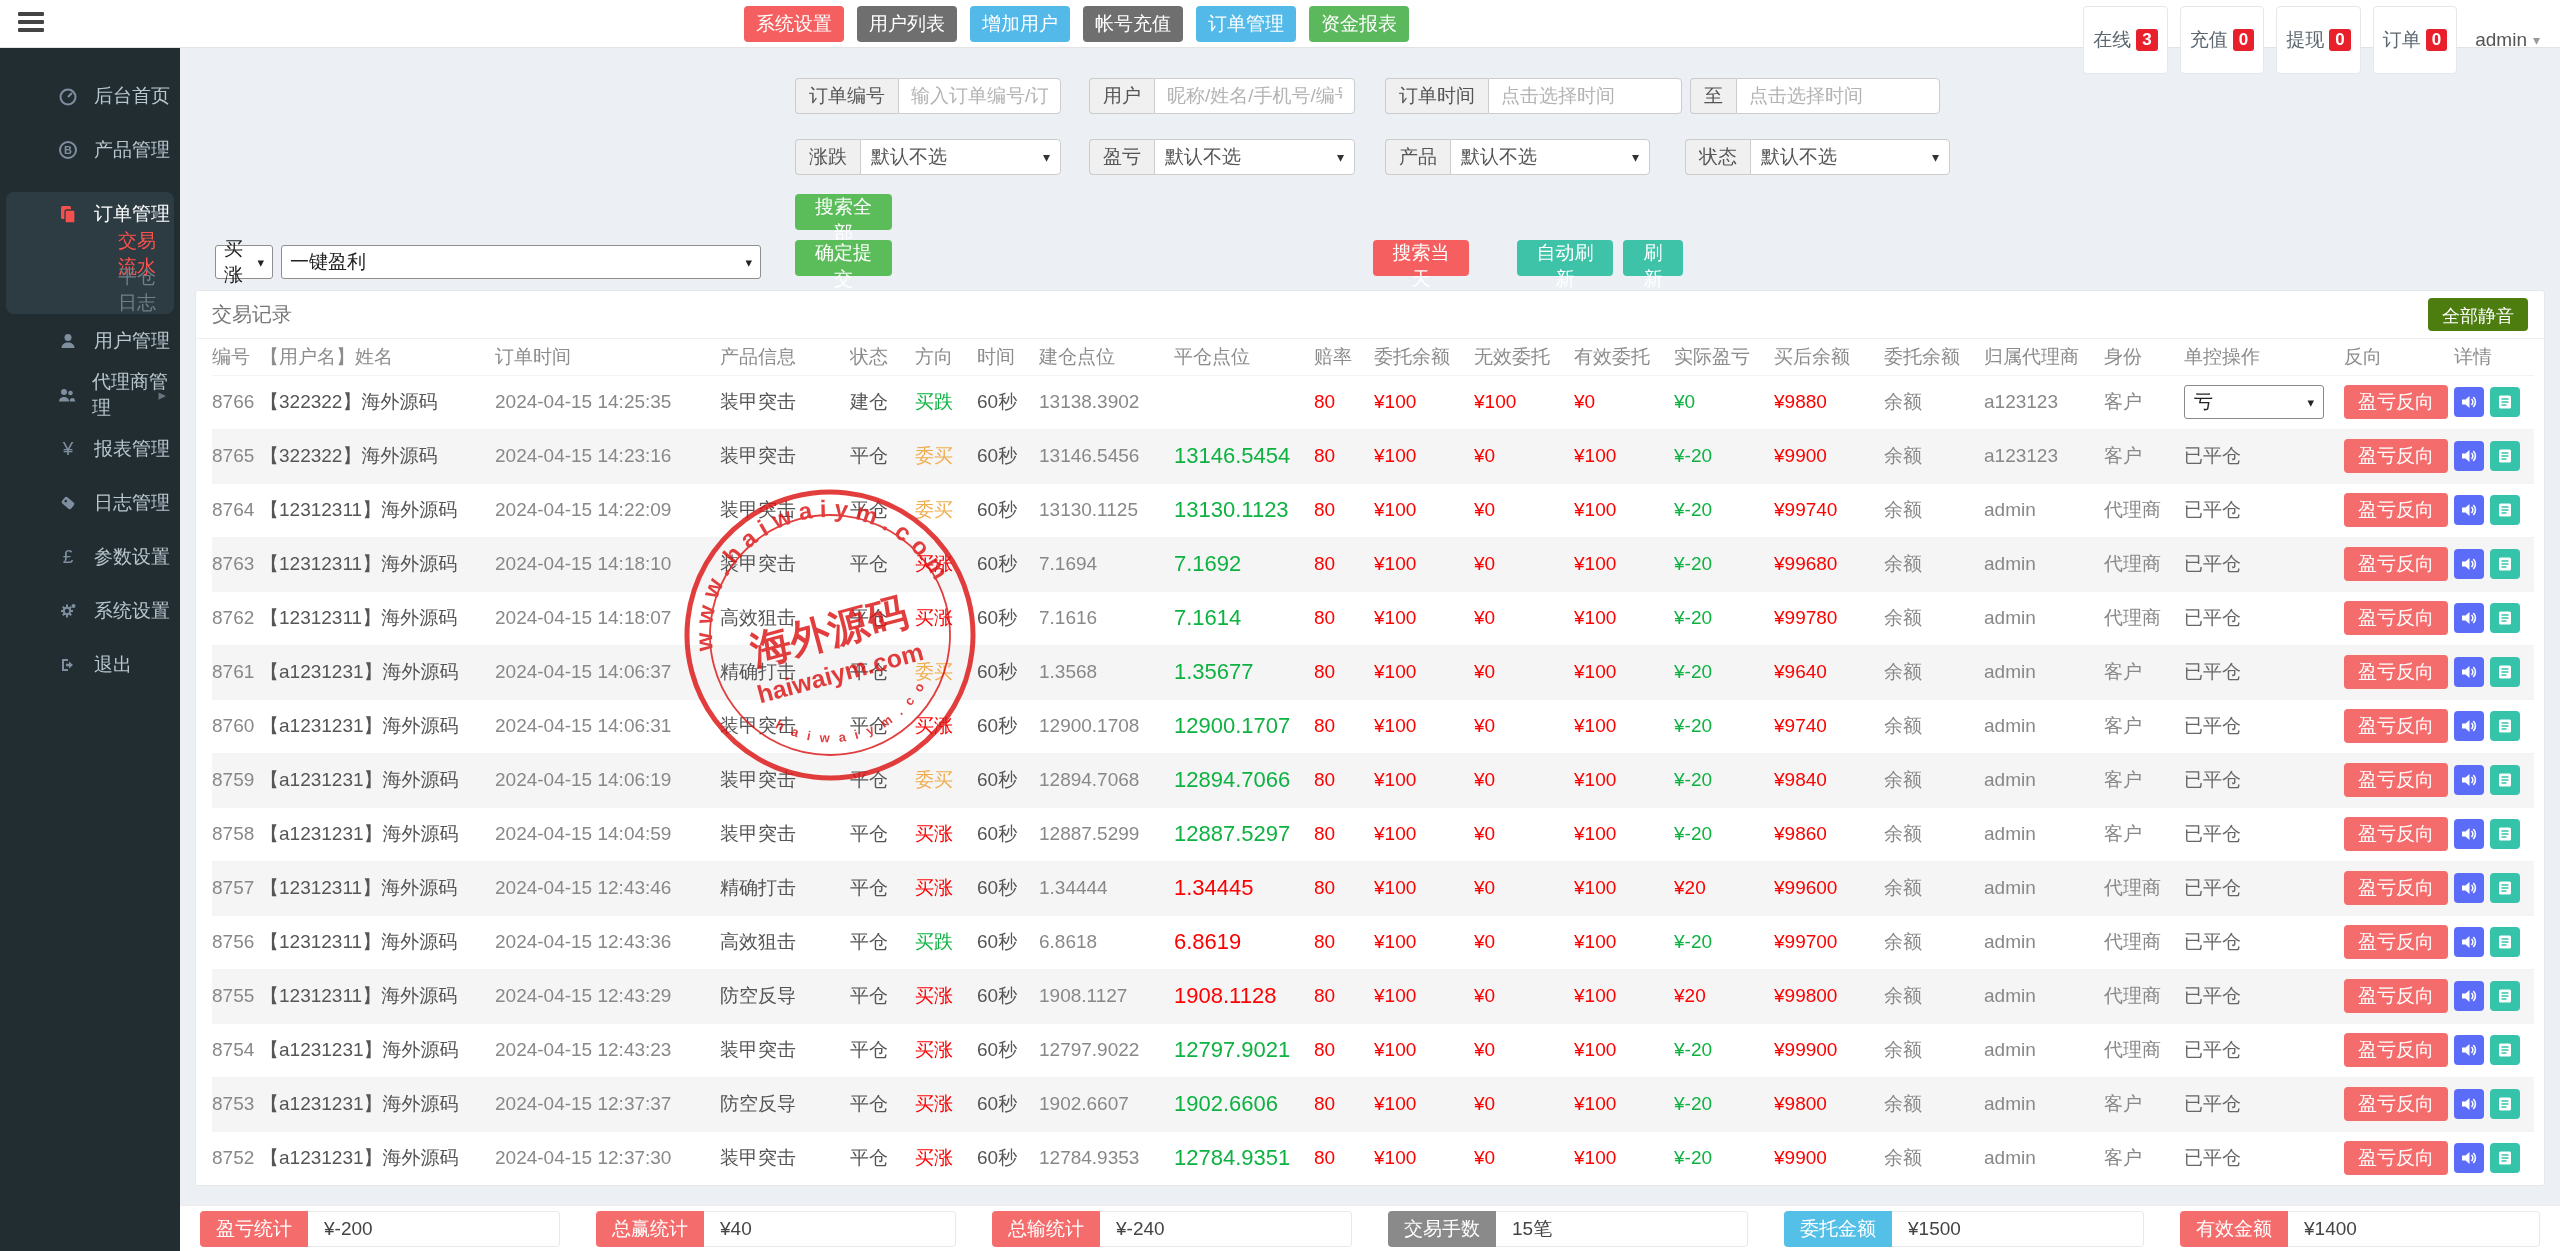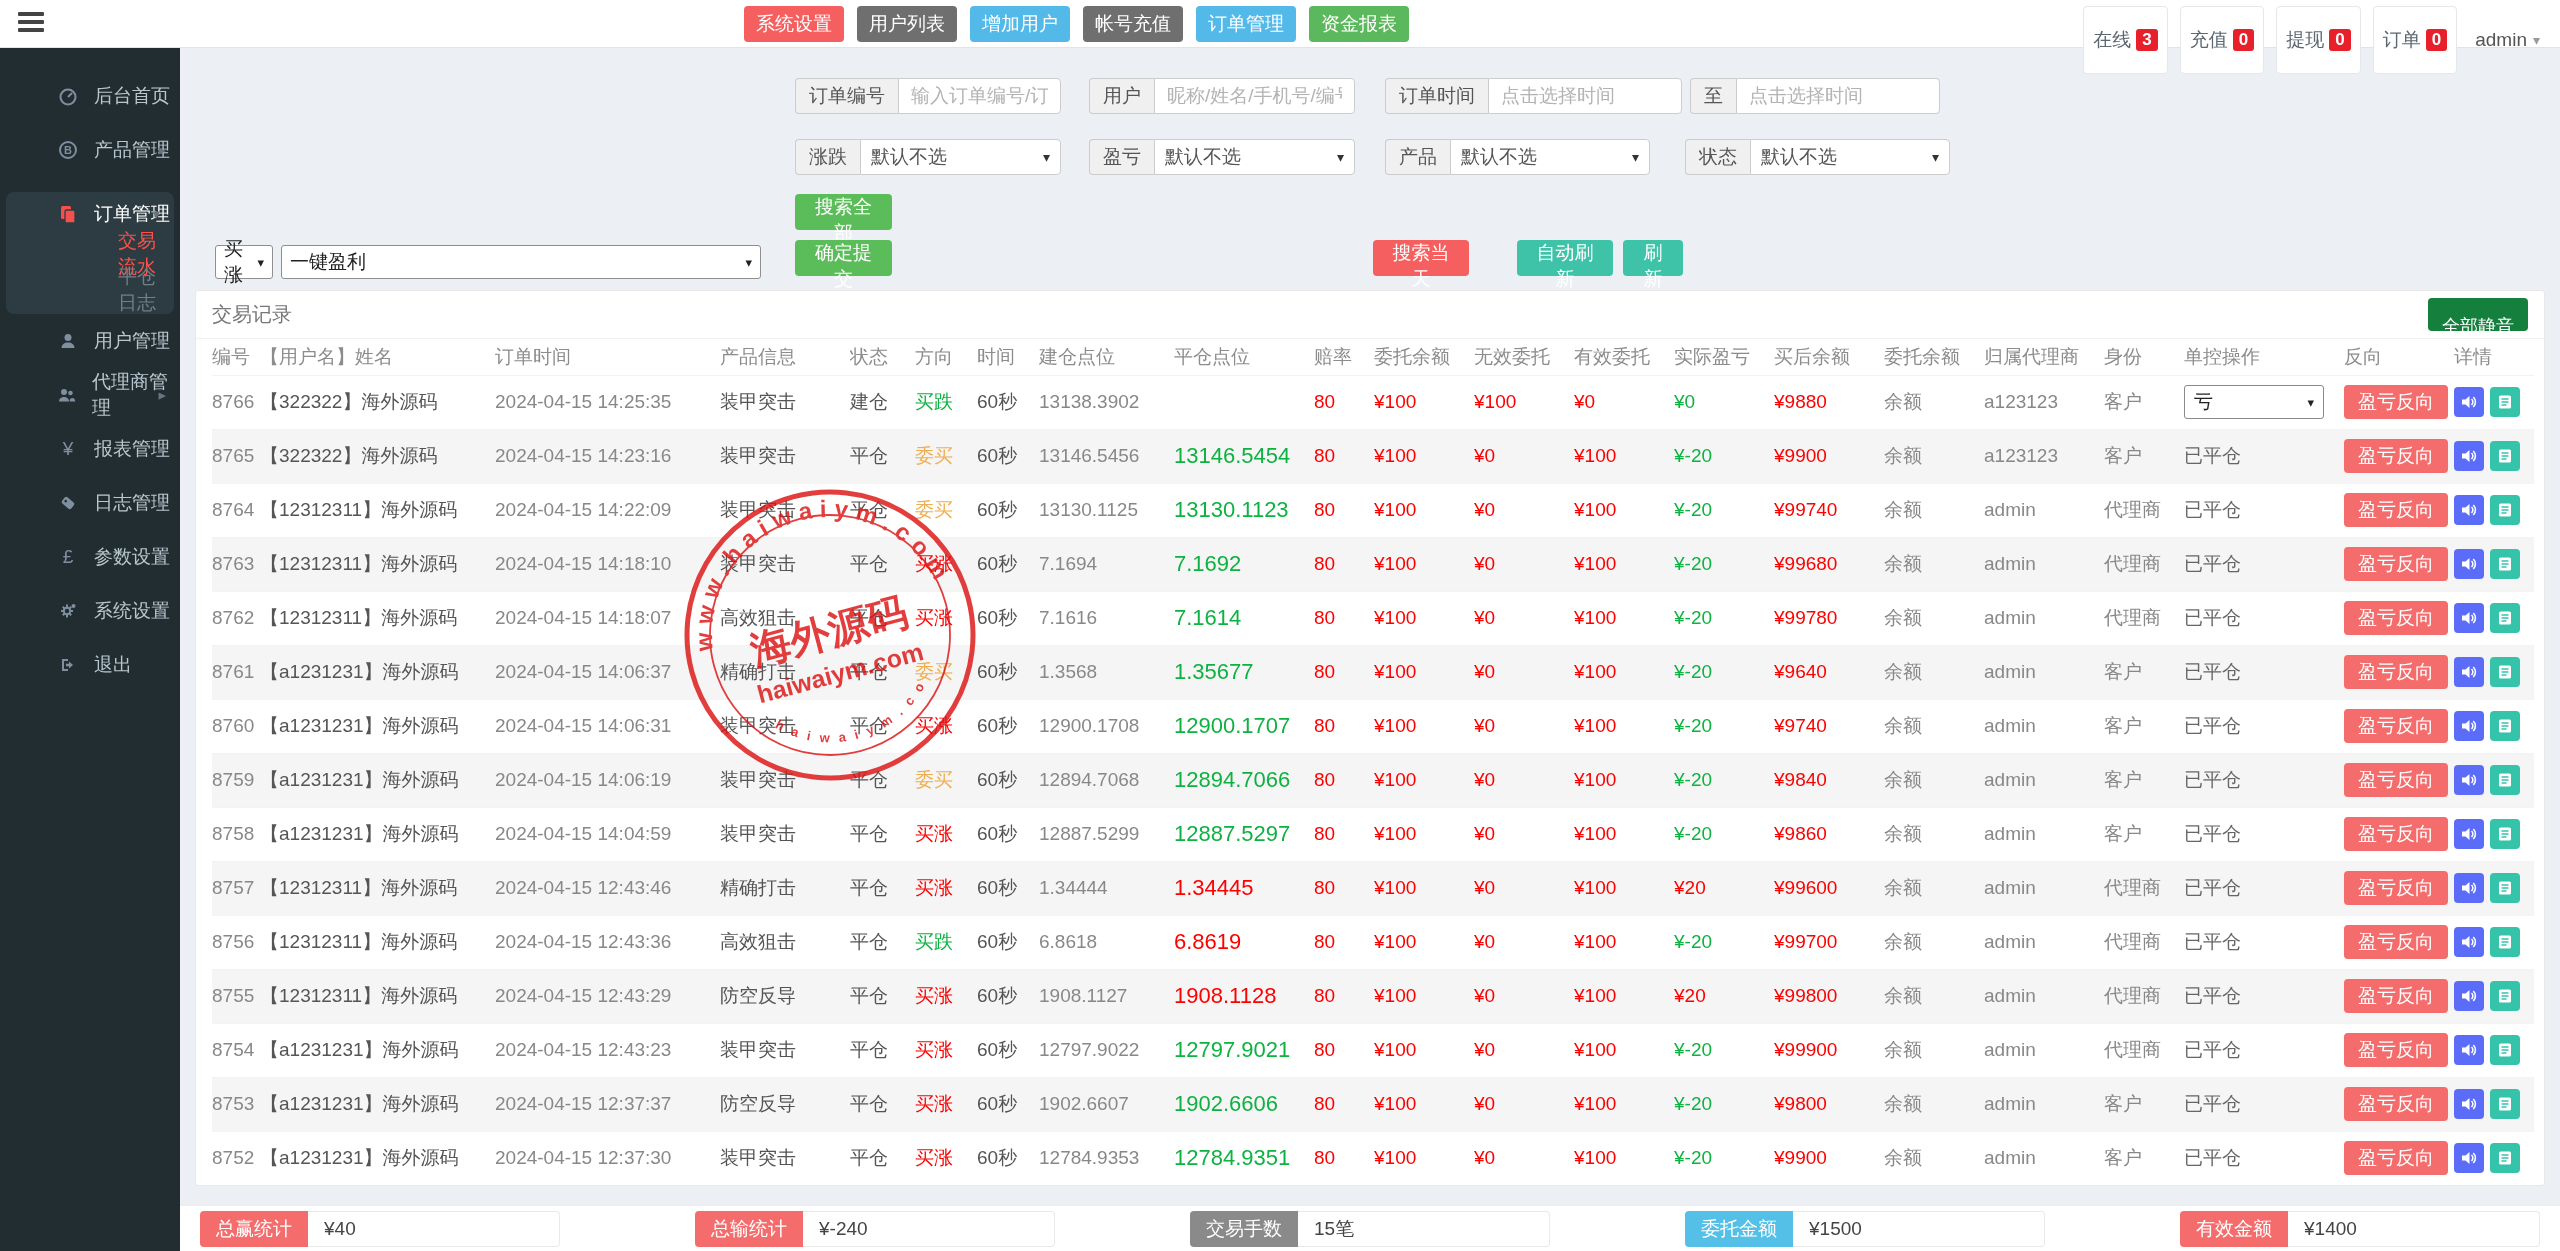--- a/index.html
+++ b/index.html
@@ -63,22 +63,22 @@
     display:flex; align-items:center; justify-content:space-between; font-size:19px; color:#222;
     padding:0 8px; cursor:pointer; }
   .selbox .arrow { font-size:13px; color:#222; margin-left:8px; }
 
   
   .panel { position:absolute; left:15px; right:15px; top:242px; background:#fff;
     border:1px solid #e8e8e8; border-radius:3px; }
   .panel-head { height:48px; display:flex; align-items:center; justify-content:space-between;
     padding:0 16px; border-bottom:1px solid #f0f0f0; }
   .panel-title { color:#777; font-size:20px; }
-  .mute-btn { background:#15803d; color:#fff; border:none; border-radius:4px; height:33px;
-    padding:16px 14px; font-size:18px; cursor:pointer; font-family:inherit; }
+  .mute-btn { background:#4d7c0f; color:#fff; border:none; border-radius:4px; height:33px;
+    padding:6px 14px; font-size:18px; cursor:pointer; font-family:inherit; }
   .twrap { padding:0 16px; }
   table { width:100%; border-collapse:collapse; table-layout:fixed; }
   thead th { height:36px; text-align:left; font-weight:normal; color:#8c8c8c; font-size:19px;
     white-space:nowrap; overflow:hidden; }
   tbody td { height:54px; font-size:19px; color:#555; white-space:nowrap; overflow:hidden;
     border-top:1px solid #f3f3f3; }
   tbody tr:nth-of-type(even) { background:#f5f5f6; }
   td.red, .red-t { color:#fe0000; }
   td.green, .green-t { color:#0db241; }
   td.orange { color:#f0ad4e; }
@@ -1089,20 +1089,24 @@
         <text x="150" y="198" text-anchor="middle" font-size="25" font-weight="bold" fill="#dd1414">haiwaiym.com</text>
         <text fill="#dd1414" font-size="13" font-weight="bold" letter-spacing="3" font-family="Liberation Sans, sans-serif">
           <textPath href="#arcBot" startOffset="8%">h a i w a i y m . c o m</textPath>
         </text>
       </g>
     </svg>
   </div>
 
   <div class="bottombar">
 
+      <div class="chip">
+        <div class="chip-label red">盈亏统计</div>
+        <div class="chip-value">¥-200</div>
+      </div>
 
       <div class="chip">
         <div class="chip-label red">总赢统计</div>
         <div class="chip-value">¥40</div>
       </div>
 
       <div class="chip">
         <div class="chip-label red">总输统计</div>
         <div class="chip-value">¥-240</div>
       </div>

